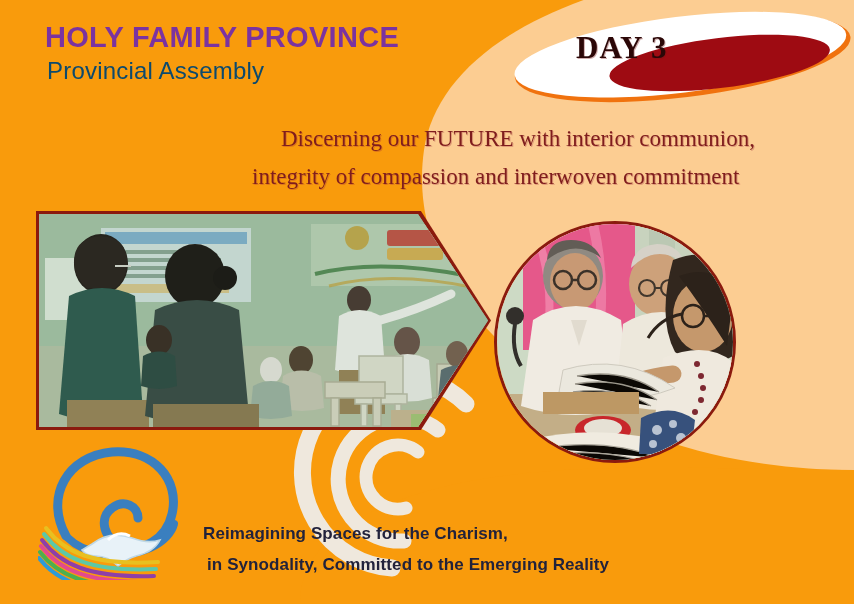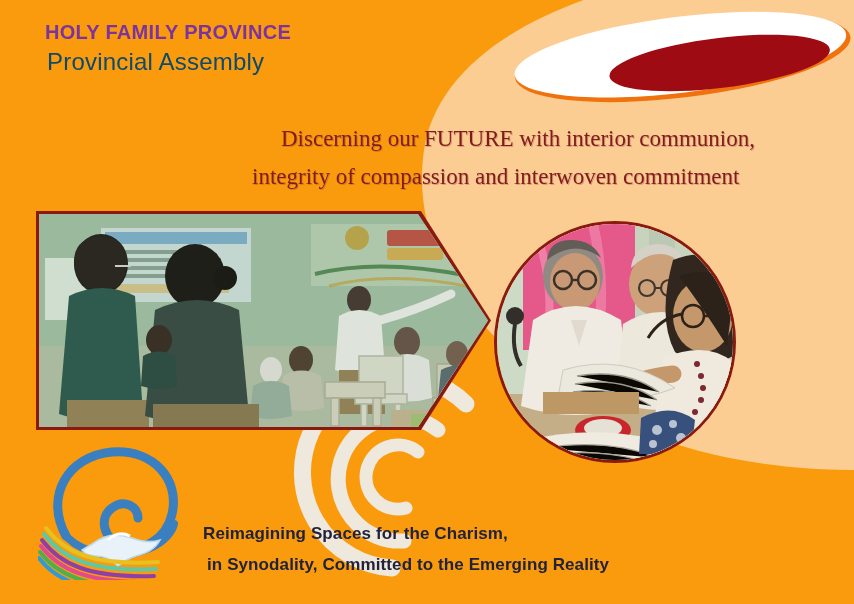--- a/index.html
+++ b/index.html
@@ -17,21 +17,21 @@
 
   
   .bg-blob{position:absolute;inset:0;width:854px;height:604px;pointer-events:none;}
 
   
   .ripples{position:absolute;left:0;top:0;width:854px;height:604px;pointer-events:none;}
 
   
   .title-block{position:absolute;left:45px;top:22px;}
   .title-main{
-    font-size:20px;font-weight:bold;letter-spacing:.3px;
+    font-size:29px;font-weight:bold;letter-spacing:.3px;
     color:#7B33A0;line-height:1.05;margin:0;white-space:nowrap;
   }
   .title-sub{
     font-size:24px;font-weight:normal;letter-spacing:.2px;
     color:#0c4a6e;line-height:1.05;margin:6px 0 0 2px;white-space:nowrap;
   }
 
   
   .day-badge{position:absolute;left:503px;top:6px;width:351px;height:108px;}
   .day-badge svg{display:block;}
@@ -134,20 +134,21 @@
   </div>
 
   <div class="day-badge">
     <svg width="351" height="108" viewBox="0 0 351 108" aria-hidden="true">
       <g transform="rotate(-7 175 54)">
         <ellipse cx="180" cy="52" rx="169" ry="40" fill="#F0720E"></ellipse>
         <ellipse cx="178" cy="49" rx="167" ry="38" fill="#FFFFFF"></ellipse>
         <ellipse cx="216" cy="62" rx="111" ry="25" fill="#9E0B12"></ellipse>
       </g>
     </svg>
+    <div class="day-text">DAY 3</div>
   </div>
 
   <div class="theme">
     <div class="theme-line l1">Discerning our FUTURE with interior communion,</div>
     <div class="theme-line l2">integrity of compassion and interwoven commitment</div>
   </div>
 
   <div class="photo-left">
     <div class="frame"></div>
     <div class="inner">

